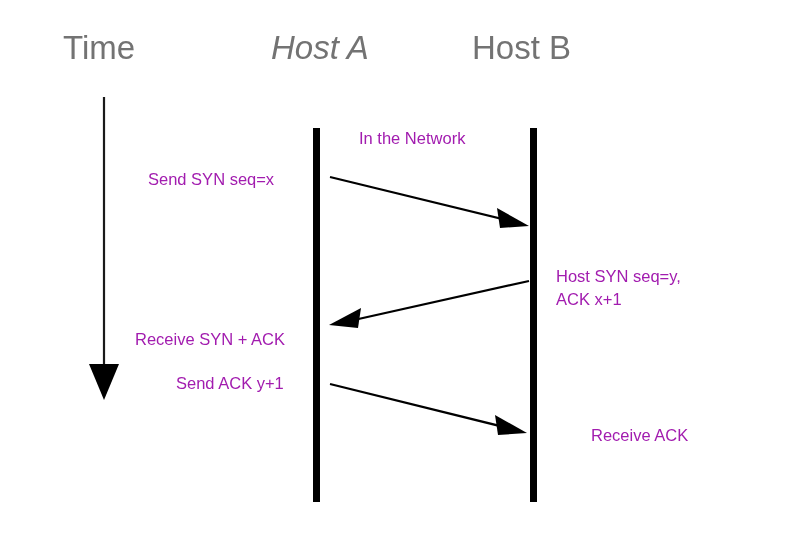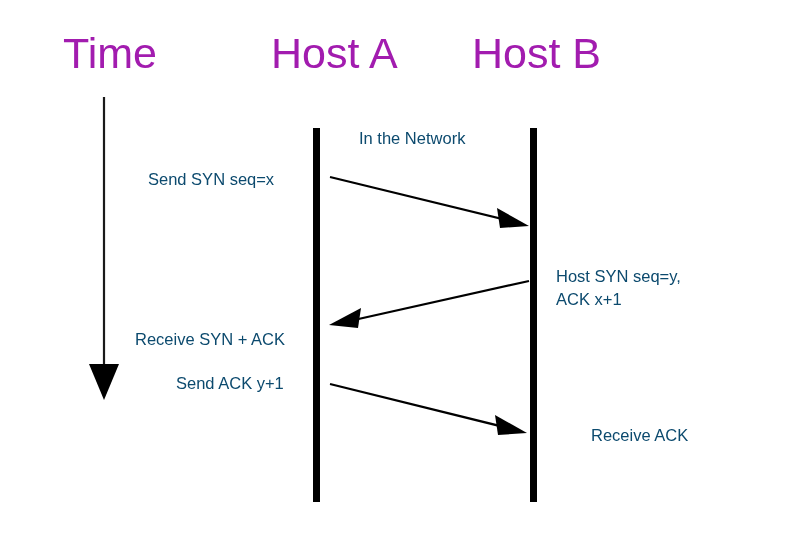--- a/index.html
+++ b/index.html
@@ -14,45 +14,45 @@
   }
   #canvas {
     position: relative;
     width: 806px;
     height: 535px;
     background: #ffffff;
     overflow: hidden;
   }
   .hdr {
     position: absolute;
-    font-size: 43px;
+    font-size: 33px;
     font-weight: 400;
-    color: #a21caf;
+    color: #737373;
     white-space: nowrap;
     letter-spacing: 0px;
   }
   #hdr-time   { left: 63px;  top: 29px; }
-  #hdr-host-a { left: 271px; top: 29px; }
+  #hdr-host-a { left: 271px; top: 29px; font-style: italic; }
   #hdr-host-b { left: 472px; top: 29px; }
 
   .lifeline {
     position: absolute;
     width: 7px;
     top: 128px;
     height: 374px;
     background: #000000;
   }
   #lifeline-a { left: 313px; }
   #lifeline-b { left: 530px; }
 
   .lbl {
     position: absolute;
     font-size: 16.5px;
     font-weight: 400;
-    color: #0c4a6e;
+    color: #a21caf;
     white-space: nowrap;
     line-height: 23px;
   }
 
   #lbl-network   { left: 359px; top: 127px; }
   #lbl-send-syn  { left: 148px; top: 155px; margin-top: 13px; }
   #lbl-recv-syn  { left: 556px; top: 198px; }
   #lbl-send-syn-ack { left: 556px; top: 265px; }
   #lbl-recv-syn-ack { left: 135px; top: 328px; }
   #lbl-send-ack  { left: 176px; top: 372px; }

